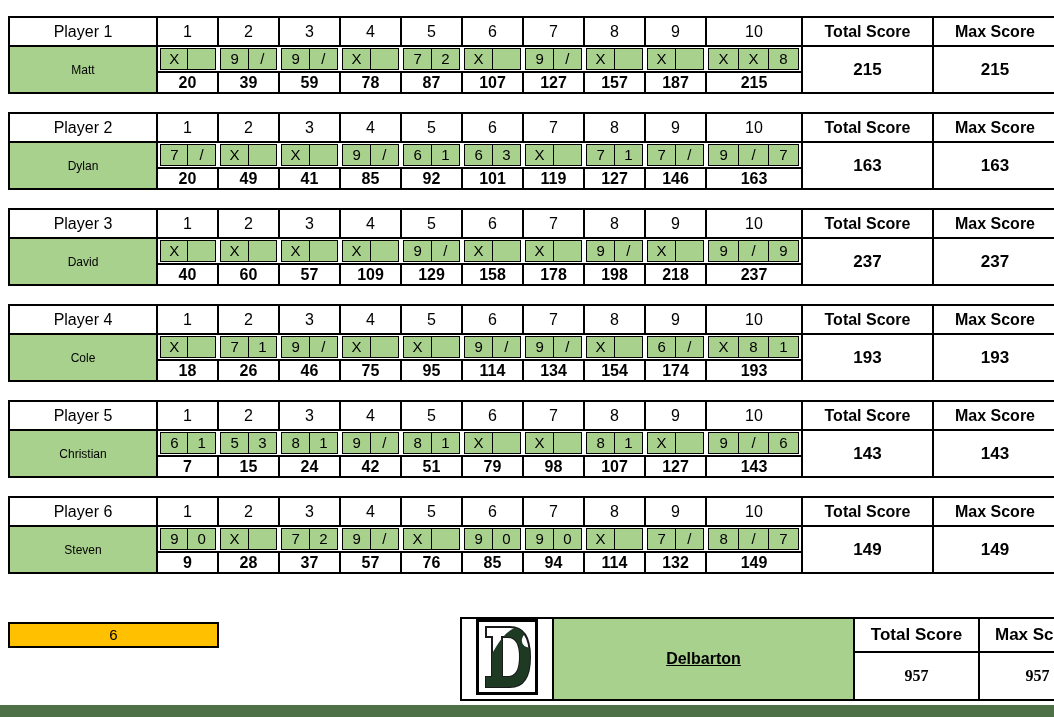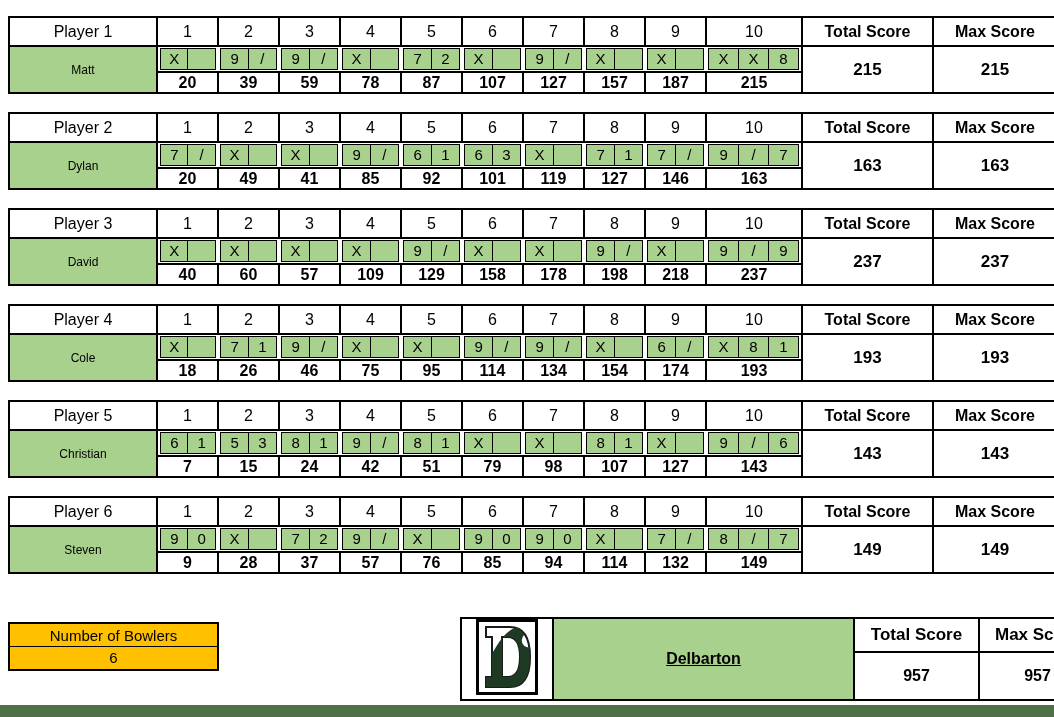--- a/index.html
+++ b/index.html
@@ -30,21 +30,21 @@
   #bowlers-label { height:23px; line-height:23px; font-size:15px; border-bottom:1.6px solid #000; }
   #bowlers-value { height:22px; line-height:22px; font-size:15px; }
   table.team-table { position:absolute; left:460px; top:617px; border-collapse:collapse; table-layout:fixed; width:586px; }
   .team-table td { border:2px solid #000; text-align:center; vertical-align:middle; padding:0; }
   .logo-cell { width:92px; background:#fff; }
   .team-name-cell { width:301px; background:#A9D18E; font-weight:bold; font-size:16px; }
   .team-name-cell span { text-decoration:underline; }
   .team-hdr { height:33px; font-weight:bold; font-size:17px; background:#fff; }
   .team-hdr.total-col { width:125px; }
   .team-hdr.max-col { width:117px; }
-  .team-val { height:47px; font-weight:bold; font-size:16px; background:#fff; }
+  .team-val { height:47px; font-weight:bold; font-size:16px; background:#fff;font-family:Liberation Serif, serif; }
   #footer-bar { position:absolute; left:0; top:705px; width:1054px; height:12px; background:#4E7147; }
 </style>
 </head>
 <body>
 
 <div id="blocks">
   <table class="player-table">
     <tbody>
         <tr class="hdr-row">
       <td class="player-label">Player 1</td>
@@ -627,21 +627,20 @@
           <td class="frame-score">94</td>
           <td class="frame-score">114</td>
           <td class="frame-score">132</td>
           <td class="frame-score">149</td>
         </tr>
   </tbody>
     </table>
 </div>
 
 <div id="bowlers-box">
-  <div id="bowlers-label">Number of Bowlers</div>
   <div id="bowlers-value">6</div>
 </div>
 
 <table class="team-table">
   <tbody>
       <tr>
     <td class="logo-cell" rowspan="2">
       <svg width="62" height="76" viewBox="0 0 62 76">
         <rect x="1.5" y="1.5" width="59" height="73" fill="#ffffff" stroke="#000000" stroke-width="3"></rect>
         <defs>

